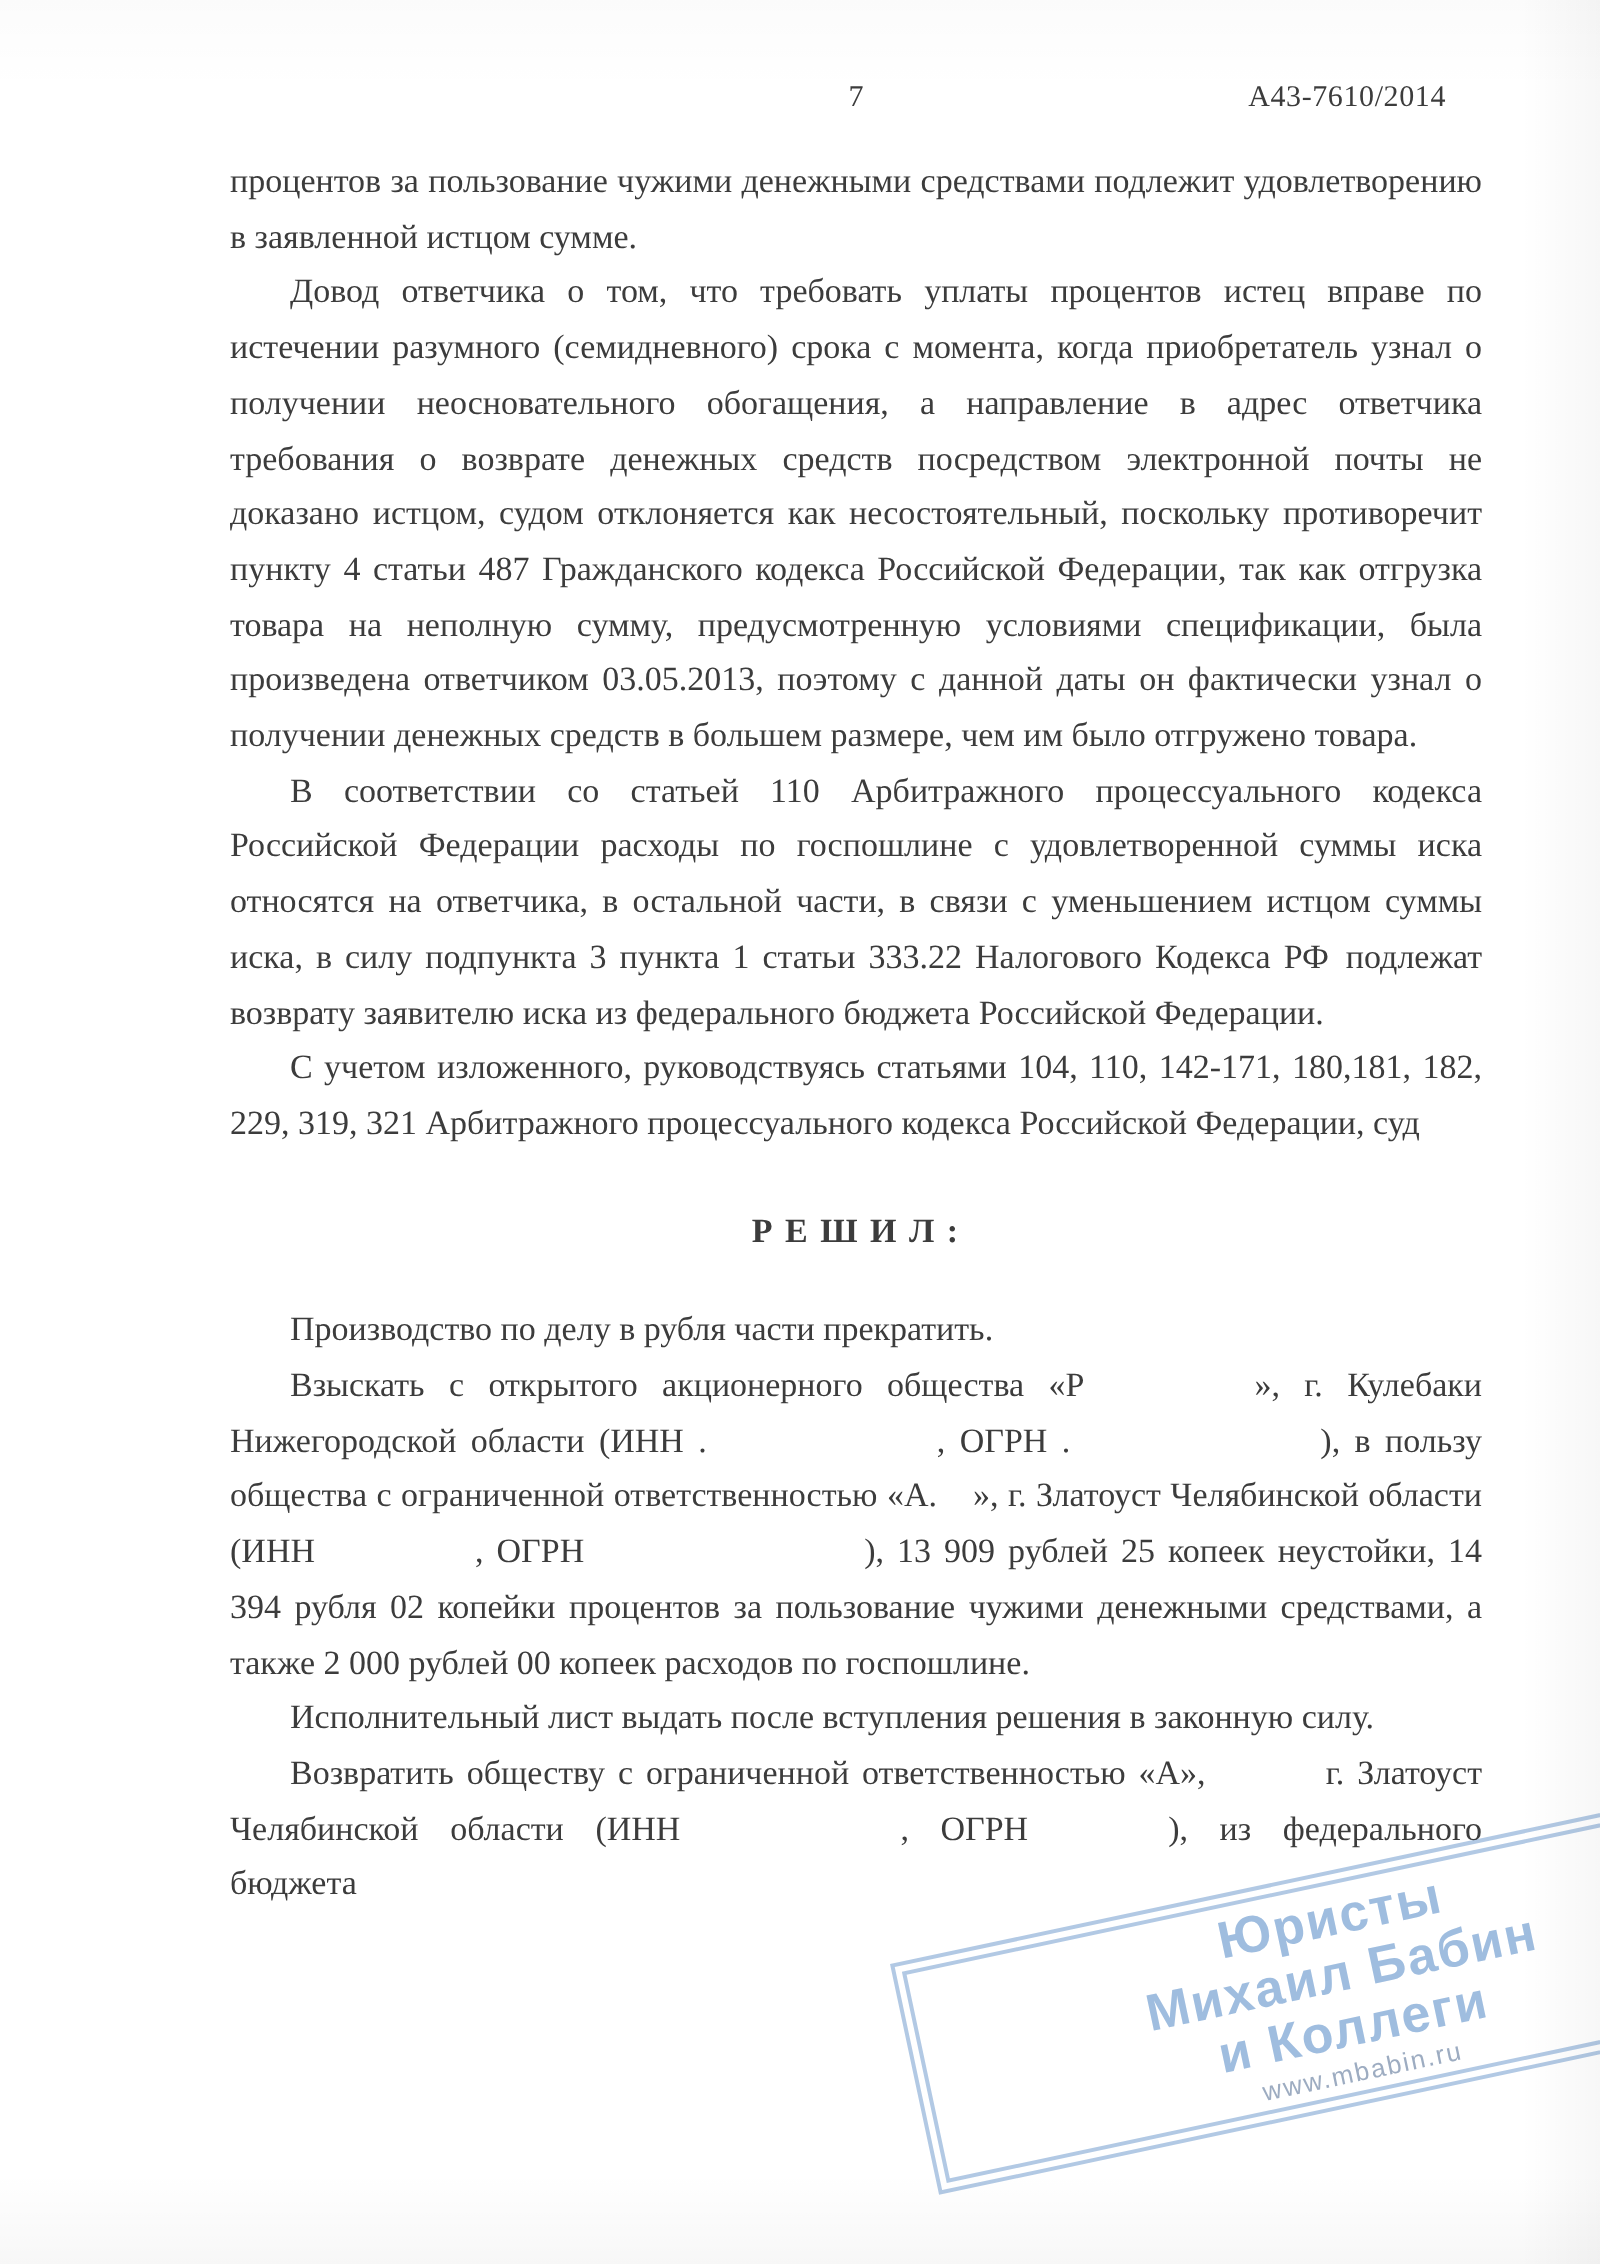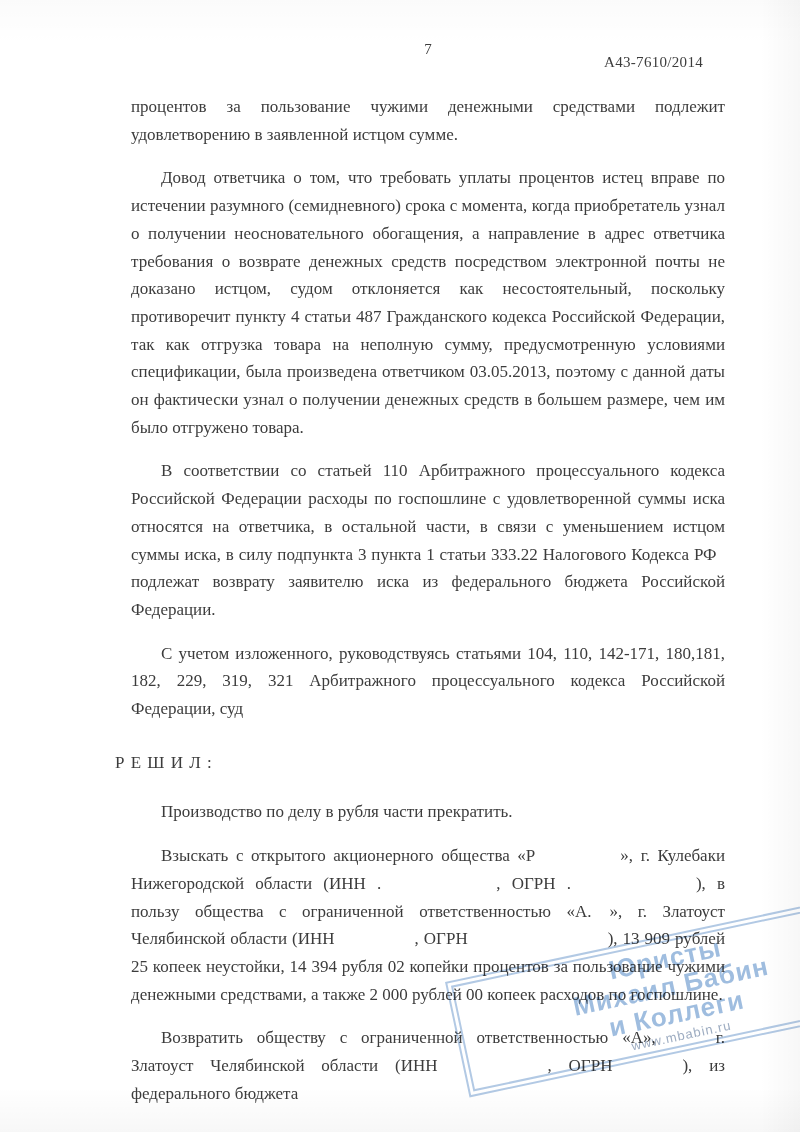--- a/index.html
+++ b/index.html
@@ -18,35 +18,34 @@
   .doc-header{
     position:absolute;
     left:115px;top:40px;width:626px;height:18px;
     font-size:15px;line-height:18px;
   }
   .page-number{
     position:absolute;left:0;width:100%;
     text-align:center;
   }
   .case-number{
-    position:absolute;right:38px;top:0;
+    position:absolute;right:18px;top:0;
     letter-spacing:.3px;
-    margin-top:13px;
   }
   .doc-body{
     position:absolute;
     left:115px;top:77px;width:626px;
     font-size:17px;line-height:27.7px;
     text-align:justify;
   }
-  .doc-body p{margin:16px;text-indent:30px;}
+  .doc-body p{margin:0;text-indent:30px;}
   .doc-body p.noindent{text-indent:0;}
   .doc-body p.heading{
-    text-align:left;text-indent:0;
-    font-weight:normal;letter-spacing:1px;
+    text-align:center;text-indent:0;
+    font-weight:bold;letter-spacing:1px;
     margin:26px 0 22px 0;
   }
   .redaction{
     display:inline-block;
     height:2px;
     vertical-align:baseline;
   }
   
   .stamp{
     position:absolute;
@@ -94,20 +93,21 @@
   </div>
 
   <div class="doc-body" id="doc-body">
       <p class="noindent">процентов за пользование чужими денежными средствами подлежит удовлетворению в заявленной истцом сумме.</p>
       <p class="">Довод ответчика о том, что требовать уплаты процентов истец вправе по истечении разумного (семидневного) срока с момента, когда приобретатель узнал о получении неосновательного обогащения, а направление в адрес ответчика требования о возврате денежных средств посредством электронной почты не доказано истцом, судом отклоняется как несостоятельный, поскольку противоречит пункту 4 статьи 487 Гражданского кодекса Российской Федерации, так как отгрузка товара на неполную сумму, предусмотренную условиями спецификации, была произведена ответчиком 03.05.2013, поэтому с данной даты он фактически узнал о получении денежных средств в большем размере, чем им было отгружено товара.</p>
       <p class="">В соответствии со статьей 110 Арбитражного процессуального кодекса Российской Федерации расходы по госпошлине с удовлетворенной суммы иска относятся на ответчика, в остальной части, в связи с уменьшением истцом суммы иска, в силу подпункта 3 пункта 1 статьи 333.22 Налогового Кодекса РФ подлежат возврату заявителю иска из федерального бюджета Российской Федерации.</p>
       <p class="">С учетом изложенного, руководствуясь статьями 104, 110, 142-171, 180,181, 182, 229, 319, 321 Арбитражного процессуального кодекса Российской Федерации, суд</p>
       <p class="heading noindent">Р Е Ш И Л :</p>
       <p class="">Производство по делу в рубля части прекратить.</p>
       <p class="">Взыскать с открытого акционерного общества «Р<span class="redaction" style="width: 85px;"></span>», г. Кулебаки Нижегородской области (ИНН .<span class="redaction" style="width: 115px;"></span>, ОГРН .<span class="redaction" style="width: 125px;"></span>), в пользу общества с ограниченной ответственностью «А.<span class="redaction" style="width: 18px;"></span>», г. Златоуст Челябинской области (ИНН<span class="redaction" style="width: 80px;"></span>, ОГРН<span class="redaction" style="width: 140px;"></span>), 13 909 рублей 25 копеек неустойки, 14 394 рубля 02 копейки процентов за пользование чужими денежными средствами, а также 2 000 рублей 00 копеек расходов по госпошлине.</p>
+      <p class="">Исполнительный лист выдать после вступления решения в законную силу.</p>
       <p class="">Возвратить обществу с ограниченной ответственностью «А»,<span class="redaction" style="width: 60px;"></span>г. Златоуст Челябинской области (ИНН<span class="redaction" style="width: 110px;"></span>, ОГРН<span class="redaction" style="width: 70px;"></span>), из федерального бюджета</p>
     </div>
 
   <div class="stamp">
     <div class="stamp-inner">
       <div class="stamp-line">Юристы</div>
       <div class="stamp-line">Михаил Бабин</div>
       <div class="stamp-line">и Коллеги</div>
       <div class="stamp-url">www.mbabin.ru</div>
     </div>

